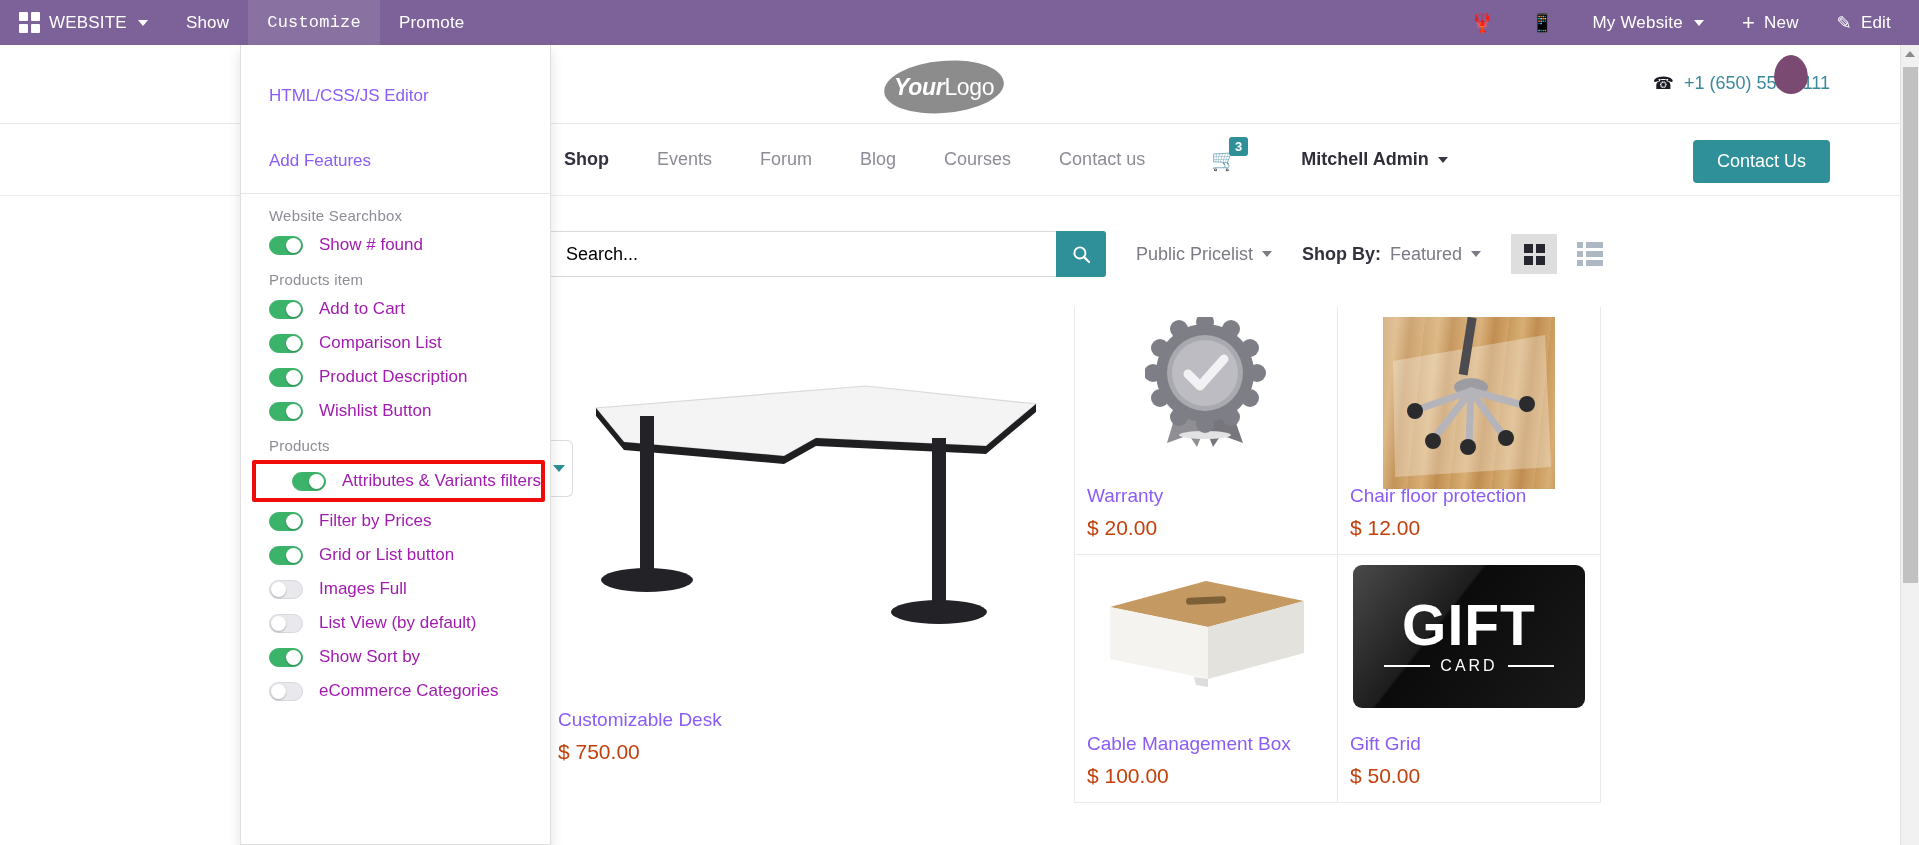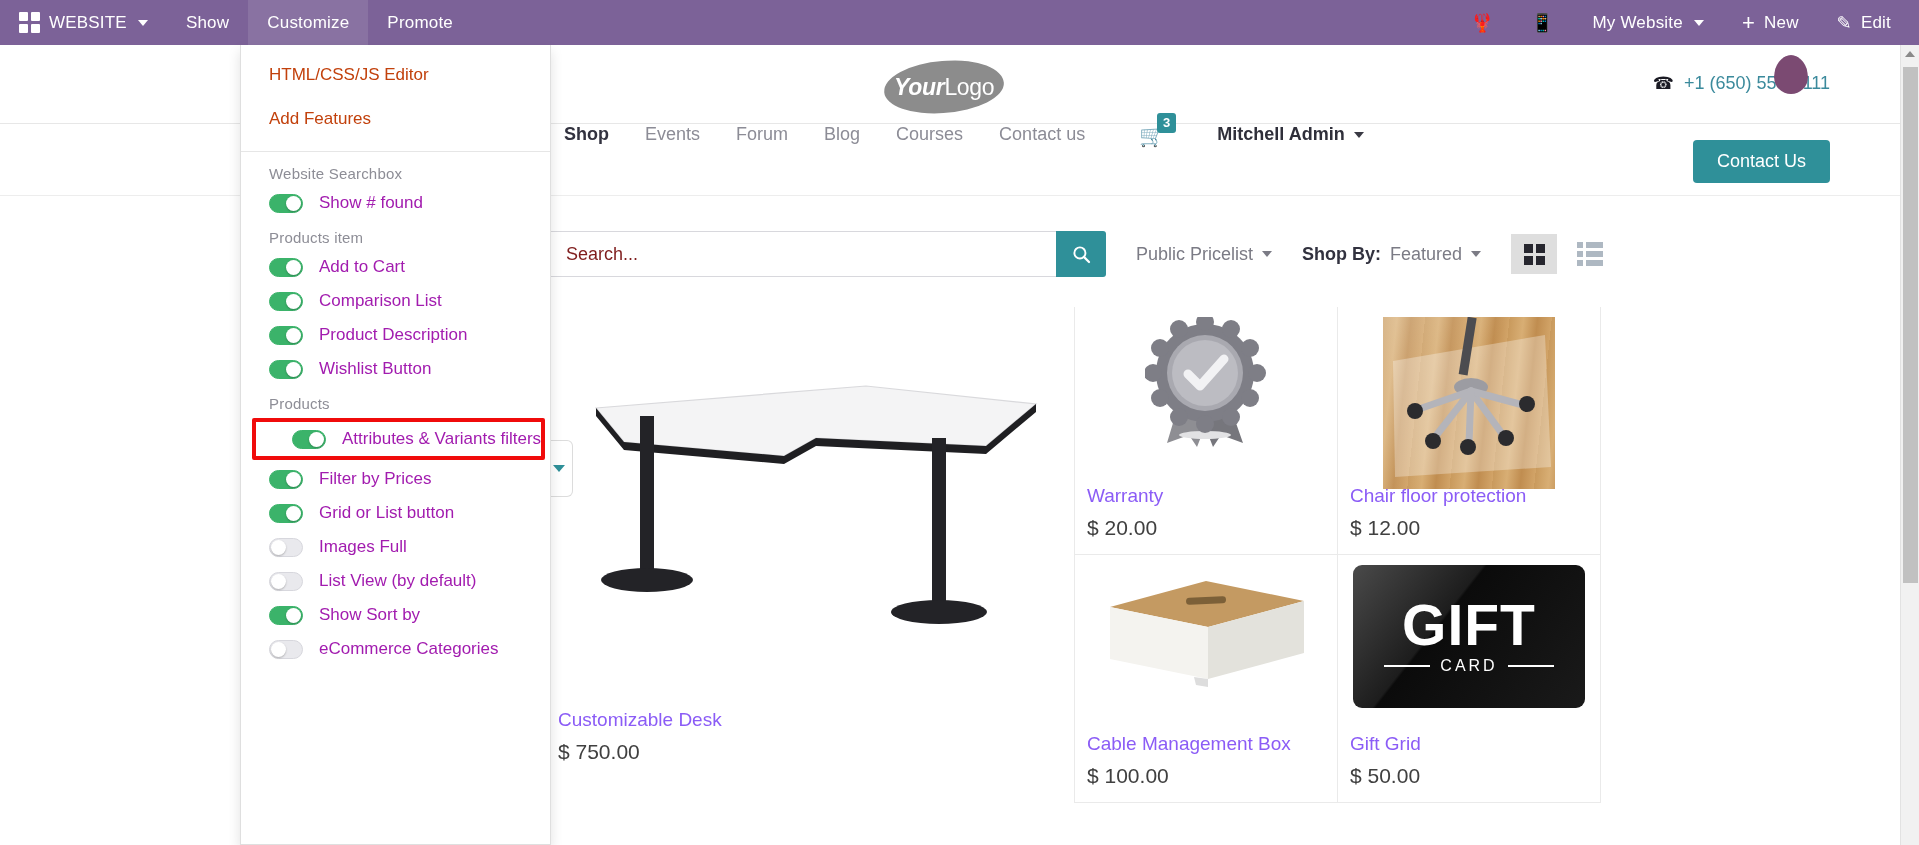--- a/index.html
+++ b/index.html
@@ -17,43 +17,44 @@
     background: #7c6298; color: #fff;
     display: flex; align-items: center;
     font-size: 17px;
     z-index: 60;
   }
   .tb-item {
     height: 45px; display: flex; align-items: center; gap: 9px;
     padding: 0 19px; color: #ffffff; white-space: nowrap;
     letter-spacing: .2px;
   }
-  .tb-item.active { background: rgba(255,255,255,.10); }
+  .tb-item.active { background: rgba(255,255,255,.10); font-family: Liberation Mono, monospace; }
   .apps-grid { display:grid; grid-template-columns: 9px 9px; grid-template-rows: 9px 9px; gap:3px; }
   .apps-grid i { background:#fff; display:block; width:9px; height:9px; border-radius:1px; }
   .caret-dn {
     width: 0; height: 0; border-left: 5px solid transparent; border-right: 5px solid transparent;
     border-top: 6px solid #ffffff; display:inline-block; margin-left: 2px;
   }
   #topbar .spacer { flex: 1 1 auto; }
   .tb-icon { font-size: 18px; line-height: 1; display:flex; align-items:center; }
   .plus-sign { font-size: 22px; line-height: 1; font-weight: 400; }
 
   
   #customize-menu {
     position: absolute; top: 45px; left: 240px; width: 311px; height: 800px;
     background: #fff;
     border-left: 1px solid #dfdfdf; border-right: 1px solid #dfdfdf; border-bottom: 1px solid #dfdfdf;
     box-shadow: 0 6px 12px rgba(0,0,0,.12);
     z-index: 70;
     overflow: hidden;
   }
   .menu-link {
-    padding: 9px 28px; font-size: 17px; color: #c2410c; line-height: 1.5;
+    padding: 9px 28px; font-size: 17px; color: #8b5cf6; line-height: 1.5;
     white-space: nowrap;
+    margin-top: 21px;
   }
   .menu-link:first-child { padding-top: 17px; }
   .menu-sep { height: 1px; background: #e6e6e6; margin: 11px 0 4px 0; }
   .menu-header {
     padding: 9px 28px 4px 28px; font-size: 15px; color: #8d8d96; letter-spacing: .2px;
   }
   .toggle-row {
     display: flex; align-items: center; gap: 16px;
     padding: 7px 28px; font-size: 17px; color: #a21caf; white-space: nowrap;
   }
@@ -86,22 +87,22 @@
   #logo span { font-size: 23px; color: #fff; transform: rotate(4deg); letter-spacing: -.3px; }
   #logo span b { font-weight: 700; font-style: italic; }
   #logo span em { font-weight: 300; font-style: normal; }
   #phone {
     position: absolute; right: 70px; top: 28px; color: #3b8a9c;
     font-size: 18px; display:flex; align-items:center; gap: 10px;
   }
   #phone .ph-ico { color:#1b1b24; font-size: 17px; }
 
   #site-nav {
-    position: relative; height: 72px; display:flex; align-items:flex-start;
-    padding-left: 548px; gap: 4px; border-bottom: 1px solid #ededed;
+    position: relative; height: 72px; display:flex; align-items:center;
+    padding-left: 548px; gap: 16px; border-bottom: 1px solid #ededed;
   }
   .nav-link { font-size: 18px; color: #8c8c96; padding: 0 16px; white-space: nowrap; }
   .nav-link.active { color: #32323f; font-weight: 700; }
   #cart-wrap { position: relative; margin-left: 24px; padding: 0 10px; display:flex; align-items:center; }
   #cart-wrap .cart-ico { font-size: 21px; color:#3f3f48; }
   #cart-badge {
     position:absolute; top: -11px; right: -1px; background:#2f9099; color:#fff;
     font-size: 13px; font-weight: 700; border-radius: 3px; padding: 1px 6px; line-height: 1.35;
   }
   #user-menu {
@@ -114,21 +115,21 @@
     background:#2f9099; color:#fff; font-size: 18px; padding: 11px 24px; border-radius: 4px;
     white-space: nowrap;
   }
 
   
   #shop-wrap { position: relative; padding-left: 548px; padding-top: 35px; }
   #toolbar { display:flex; align-items:center; height: 46px; }
   #search-box {
     width: 508px; height: 46px; border: 1px solid #d8d8dd; border-right:none;
     border-radius: 3px 0 0 3px; background:#fff; display:flex; align-items:center;
-    padding-left: 17px; font-size: 18px; color: #7f1d1d; text-align: right;
+    padding-left: 17px; font-size: 18px; color: #000000; text-align: right;
   }
   #search-btn {
     width: 50px; height: 46px; background: #2f9099; border-radius: 0 3px 3px 0;
     display:flex; align-items:center; justify-content:center; color:#fff; font-size: 19px;
   }
   .tb-drop { margin-left: 30px; font-size: 18px; color: #7b7b85; display:flex; align-items:center; gap: 9px; white-space: nowrap; }
   .tb-drop b { color: #32323f; font-weight: 700; }
   .caret-gy { width:0;height:0;border-left:5px solid transparent;border-right:5px solid transparent;border-top:6px solid #7b7b85; }
   #view-grid {
     margin-left: 30px; width: 46px; height: 40px; background: #dedede;
@@ -140,21 +141,21 @@
   .l3 { display:flex; flex-direction: column; gap: 3px; }
   .l3 > div { display:flex; gap: 3px; }
   .l3 i { display:block; background:#aeb8c2; height: 6px; }
   .l3 i.s { width: 6px; } .l3 i.b { width: 17px; }
 
   
   #products { display: flex; margin-top: 30px; }
   .big-card { width: 527px; border-right: 1px solid #eaeaea; }
   .pimg { display:flex; align-items:center; justify-content:center; }
   .pname { color: #8b5cf6; font-size: 19px; padding: 0 0 9px 0; }
-  .pprice { color: #404040; font-size: 21px; }
+  .pprice { color: #c2410c; font-size: 21px; }
   .pmeta { padding: 10px 0 22px 10px; }
 
   
   #grid-small { display:flex; width: 527px; }
   .sm-col { width: 263px; }
   .sm-cell { border-bottom: 1px solid #eaeaea; border-right: 1px solid #eaeaea; padding: 10px 0 14px 0; }
   .sm-cell:last-child { }
   .sm-img { height: 168px; display:flex; justify-content:center; }
   .sm-meta { padding-left: 12px; }
 

